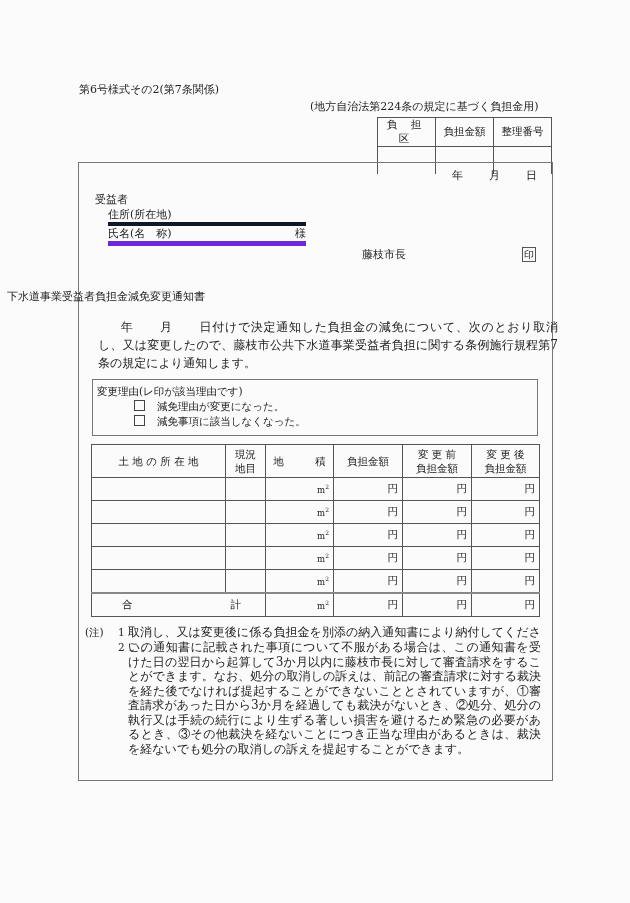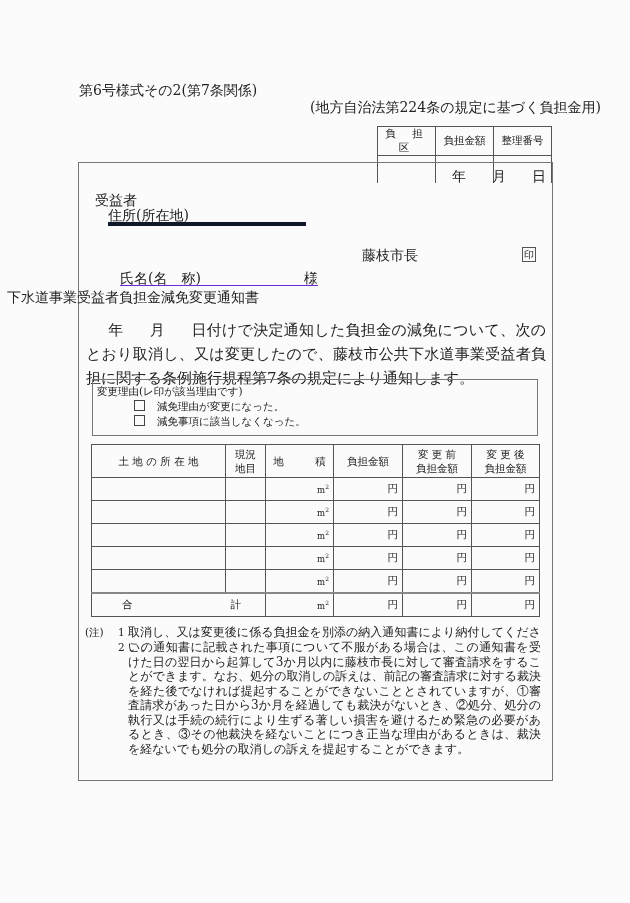--- a/index.html
+++ b/index.html
@@ -2,47 +2,47 @@
 <html><head>
 <meta charset="utf-8">
 <style>
   html, body { margin: 0; padding: 0; }
   body {
     width: 630px; height: 903px; background: #fbfbfb; position: relative;
     font-family: "DejaVu Serif", "Liberation Serif", serif; color: #222;
     overflow: hidden;
   }
   .abs { position: absolute; white-space: nowrap; }
-  .t11 { font-size: 14px; line-height: 14px; }
+  .t11 { font-size: 11px; line-height: 14px; }
   .t10 { font-size: 10.5px; line-height: 14px; }
 
   #form-id { left: 79px; top: 83px; }
   #legal-basis { left: 310px; top: 100px; }
 
   
-  #ref-table { position: absolute; left: 377px; top: 126px; border-collapse: collapse; font-family: Liberation Mono, monospace; }
+  #ref-table { position: absolute; left: 377px; top: 117px; border-collapse: collapse; }
   #ref-table td { border: 1px solid #555; width: 57px; text-align: center; font-size: 10.5px; padding: 0; }
   #ref-table tr.hdr td { height: 18px; }
   #ref-table tr.val td { height: 27px; border-bottom: none; }
   .spaced { letter-spacing: 5px; }
 
   
   #frame { position: absolute; left: 78px; top: 162px; width: 473px; height: 617px; border: 1px solid #777; }
 
   #date-line { left: 452px; top: 169px; }
   #date-line span { display: inline-block; }
   #recipient-label { left: 95px; top: 193px; }
   #address-row { left: 108px; top: 208px; width: 198px; border-bottom: 4px solid #0f172a; height: 14px; }
-  #name-row { left: 120px; top: 227px; width: 198px; border-bottom: 1px solid #6d28d9; height: 14px; margin-top: 44px; }
+  #name-row { left: 108px; top: 227px; width: 198px; border-bottom: 5px solid #6d28d9; height: 14px; }
   #name-row .honorific { position: absolute; right: 0; top: 0; }
   #issuer { left: 362px; top: 248px; }
   #seal { left: 522px; top: 247px; width: 12px; height: 13px; border: 1px solid #555; font-size: 10px; line-height: 13px; text-align: center; }
 
   #doc-title { left: 0; width: 630px; top: 290px; margin-left: 7px; }
-  #body-text { left: 86px; top: 318px; width: 460px; white-space: normal; line-height: 24px; font-size: 15px; text-align: justify; }
+  #body-text { left: 98px; top: 318px; width: 460px; white-space: normal; line-height: 18px; font-size: 12px; text-align: justify; }
   #body-text .indent { display: inline-block; width: 22px; }
 
   
   #reason-box { position: absolute; left: 92px; top: 379px; width: 444px; height: 55px; border: 1px solid #777; }
   #reason-title { left: 97px; top: 384px; }
   .reason-item { left: 134px; }
   .reason-item .cb { display: inline-block; width: 9px; height: 9px; border: 1px solid #444; margin-right: 12px; vertical-align: -1px; }
 
   
   #land-table { position: absolute; left: 91px; top: 444px; border-collapse: collapse; table-layout: fixed; }

